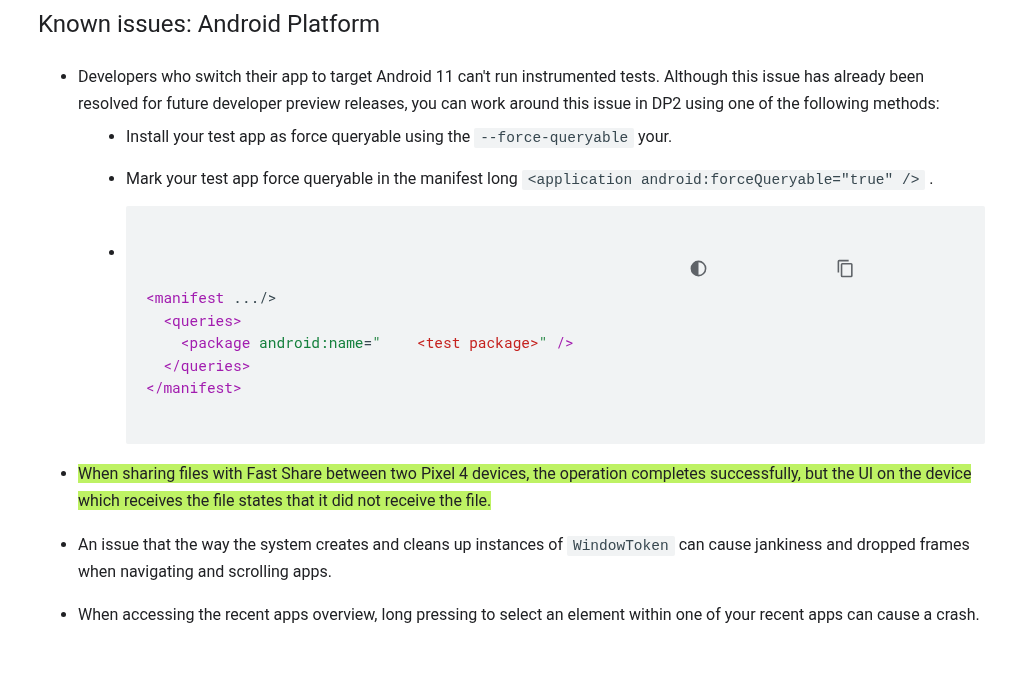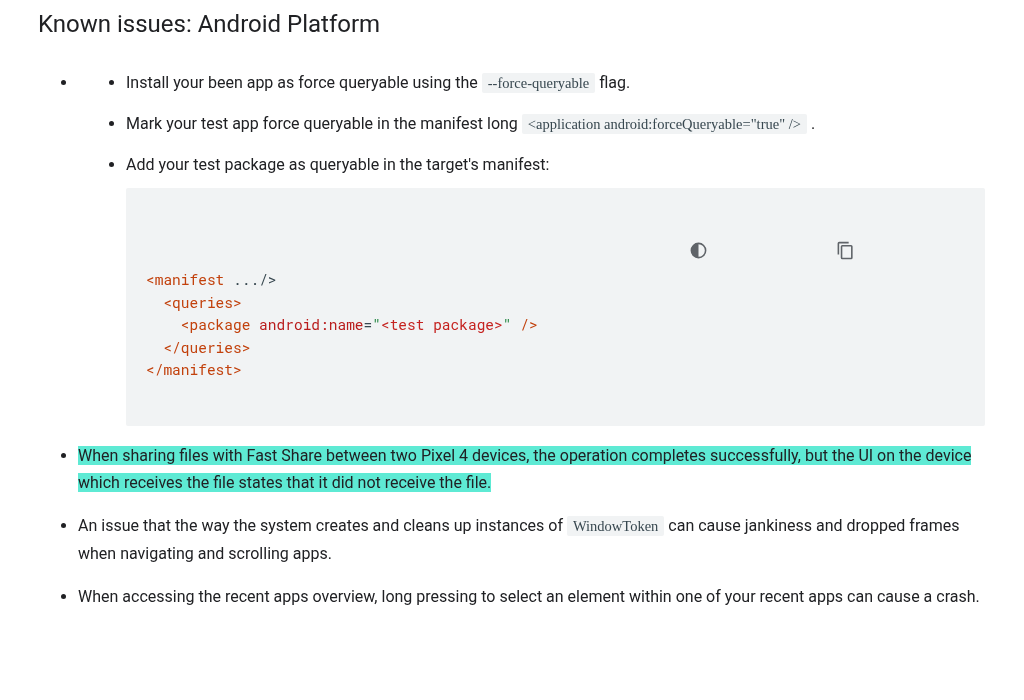--- a/index.html
+++ b/index.html
@@ -34,21 +34,21 @@
   ul.level2 {
     margin: 6px 0 0 0;
     padding-left: 48px;
   }
   ul.level1 > li, ul.level2 > li {
     list-style: disc;
     margin-bottom: 16px;
   }
   ul.level2 > li { margin-bottom: 14px; }
   code.inline {
-    font-family: Liberation Serif, serif;
+    font-family: Liberation Mono, monospace;
     background: #f1f3f4;
     color: #37474f;
     font-size: 14.5px;
     padding: 2px 6px;
     border-radius: 2px;
   }
   .codeblock {
     position: relative;
     background: #f1f3f4;
     border-radius: 2px;
@@ -62,55 +62,55 @@
   }
   .codeblock .tools {
     position: absolute;
     top: 8px;
     right: 10px;
     display: flex;
     gap: 8px;
     color: #5f6368;
   }
   .codeblock .tools svg { width: 19px; height: 19px; display:block; }
-  .tok-tag  { color: #c2410c; }
-  .tok-attr { color: #b91c1c; }
+  .tok-tag  { color: #a21caf; }
+  .tok-attr { color: #15803d; }
   .tok-str  { color: #188038; }
-  .tok-ph   { color: #c5221f; }
+  .tok-ph   { color: #c5221f; margin-left: 36px; }
   .tok-pun  { color: #37474f; }
   .highlight {
-    background: #5eead4;
+    background: #bef264;
   }
 </style>
 </head>
 <body>
 
 <div class="page">
 
   <h2 class="title">Known issues: Android Platform</h2>
 
   <ul class="level1">
 
     <li>
+      <span>Developers who switch their app to target Android 11 can't run instrumented tests. Although this issue has already been resolved for future developer preview releases, you can work around this issue in DP2 using one of the following methods:</span>
       <ul class="level2">
 
         <li>
-          <span>Install your been app as force queryable using the </span>
+          <span>Install your test app as force queryable using the </span>
           <code class="inline">--force-queryable</code>
-          <span> flag.</span>
+          <span> your.</span>
         </li>
 
         <li>
           <span>Mark your test app force queryable in the manifest long </span>
           <code class="inline">&lt;application android:forceQueryable="true" /&gt;</code>
           <span>.</span>
         </li>
 
         <li>
-          <span>Add your test package as queryable in the target's manifest:</span>
 
           <div class="codeblock">
             <div class="tools">
               <span>
                 <svg viewBox="0 0 24 24" fill="currentColor">
                     <path d="M12 2a10 10 0 100 20 10 10 0 000-20zm0 18V4a8 8 0 010 16z"></path>
                   </svg>
               </span>
               <span>
                 <svg viewBox="0 0 24 24" fill="currentColor">

